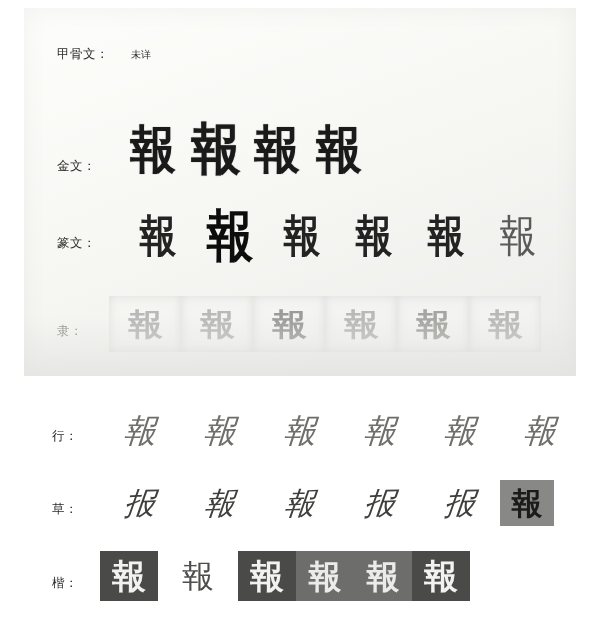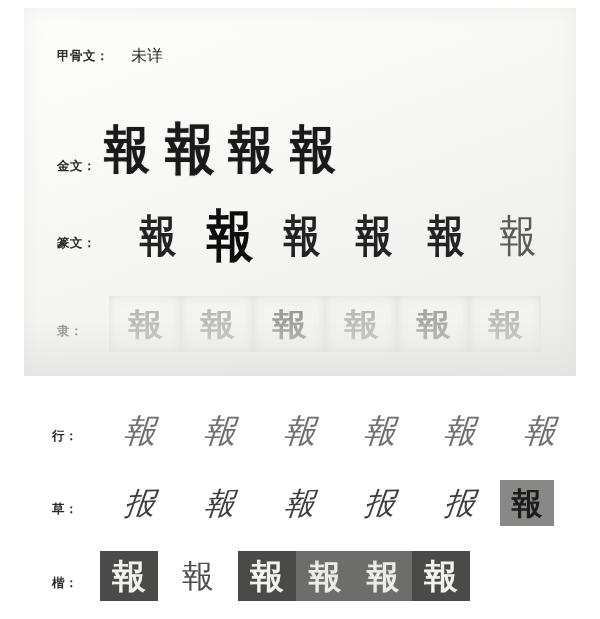--- a/index.html
+++ b/index.html
@@ -53,28 +53,27 @@
     position: absolute;
     display: flex;
     align-items: center;
   }
   .row-label {
     font-family: "DejaVu Sans", sans-serif;
     font-size: 12.5px;
     color: #2b2b2b;
     letter-spacing: 0.5px;
     white-space: nowrap;
-    font-weight: bold;
   }
   .row-label.light {
     color: #8d8d8d;
   }
   .row-note {
     font-family: "DejaVu Sans", sans-serif;
-    font-size: 16px;
+    font-size: 10px;
     color: #2b2b2b;
     margin-left: 22px;
     white-space: nowrap;
   }
   .glyphs {
     display: flex;
     align-items: center;
   }
   .glyph {
     font-family: "DejaVu Sans", sans-serif;
@@ -84,21 +83,21 @@
     color: #1a1a1a;
     line-height: 1;
     user-select: none;
   }
 
   
   #row-oracle { left: 33px; top: 38px; }
 
   
   #row-bronze { left: 33px; top: 108px; }
-  #row-bronze .row-label { padding-top: 34px; }
+  #row-bronze .row-label { margin-right: 26px; padding-top: 34px; }
   #row-bronze .glyph {
     font-size: 46px;
     width: 62px;
     height: 66px;
     font-weight: bold;
     transform: scaleY(1.12);
     text-shadow: 0 0 1px rgba(0,0,0,0.55);
   }
   #row-bronze .glyph.g2 { font-size: 50px; letter-spacing: -2px; }
 

